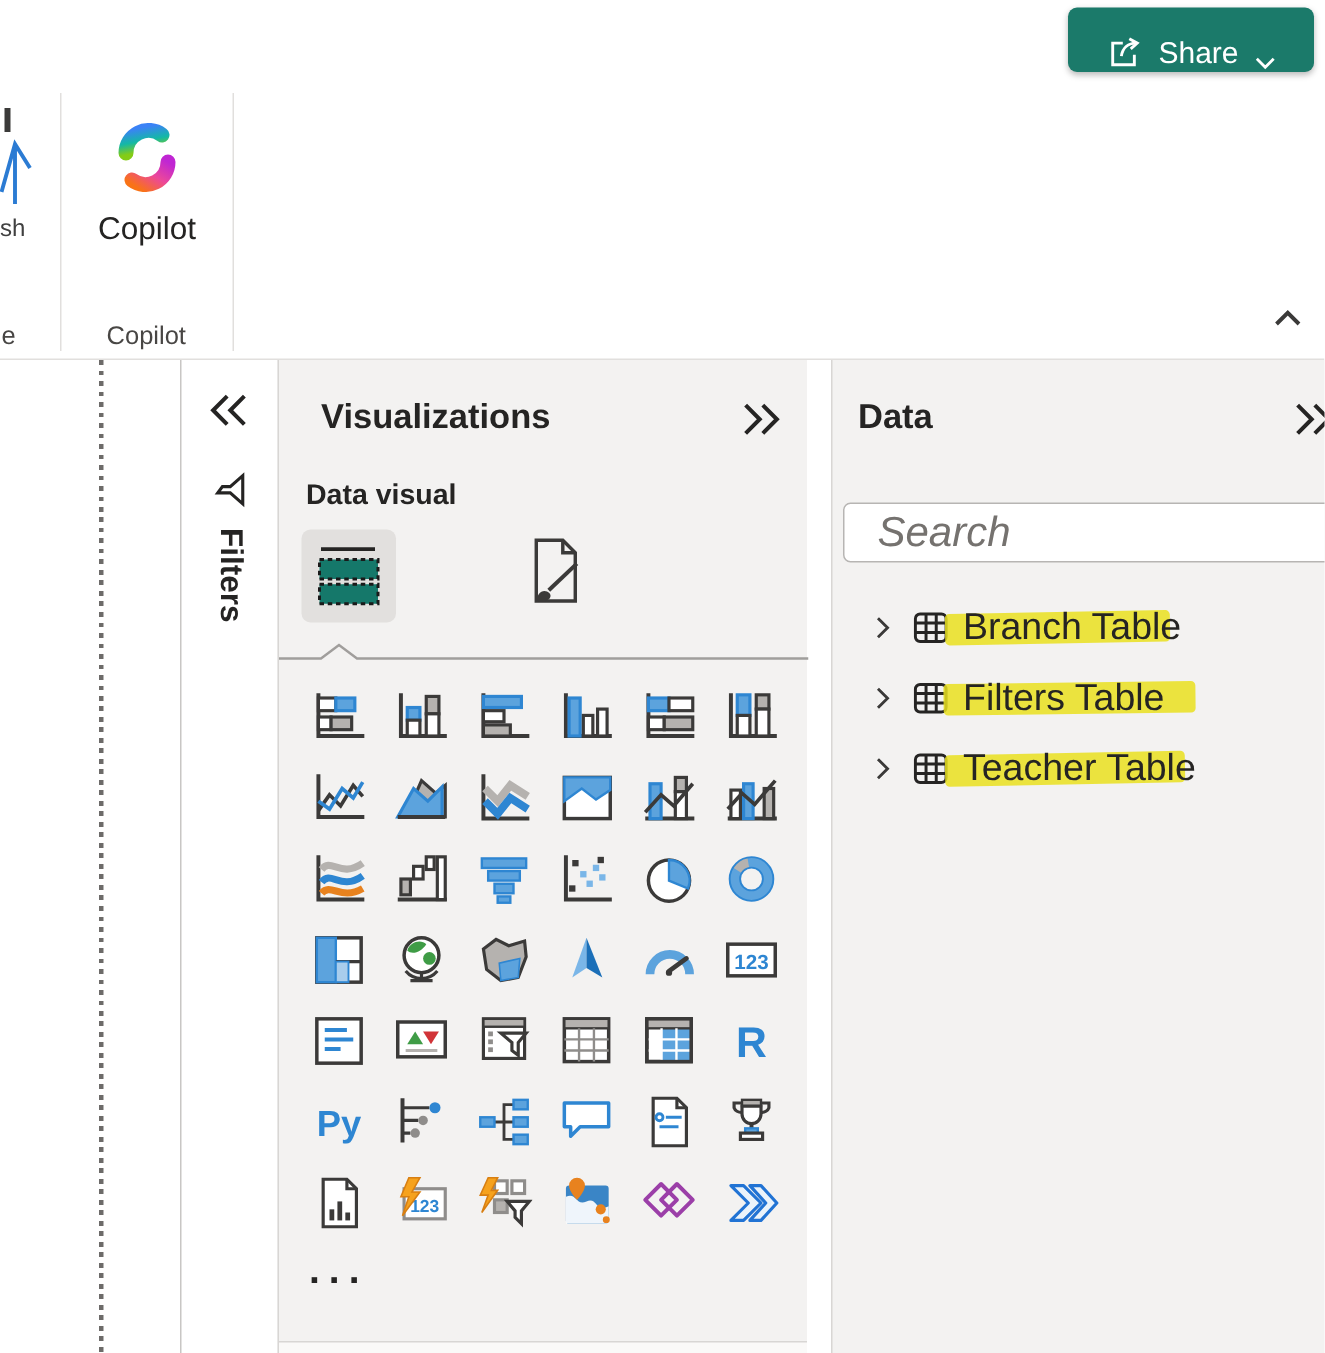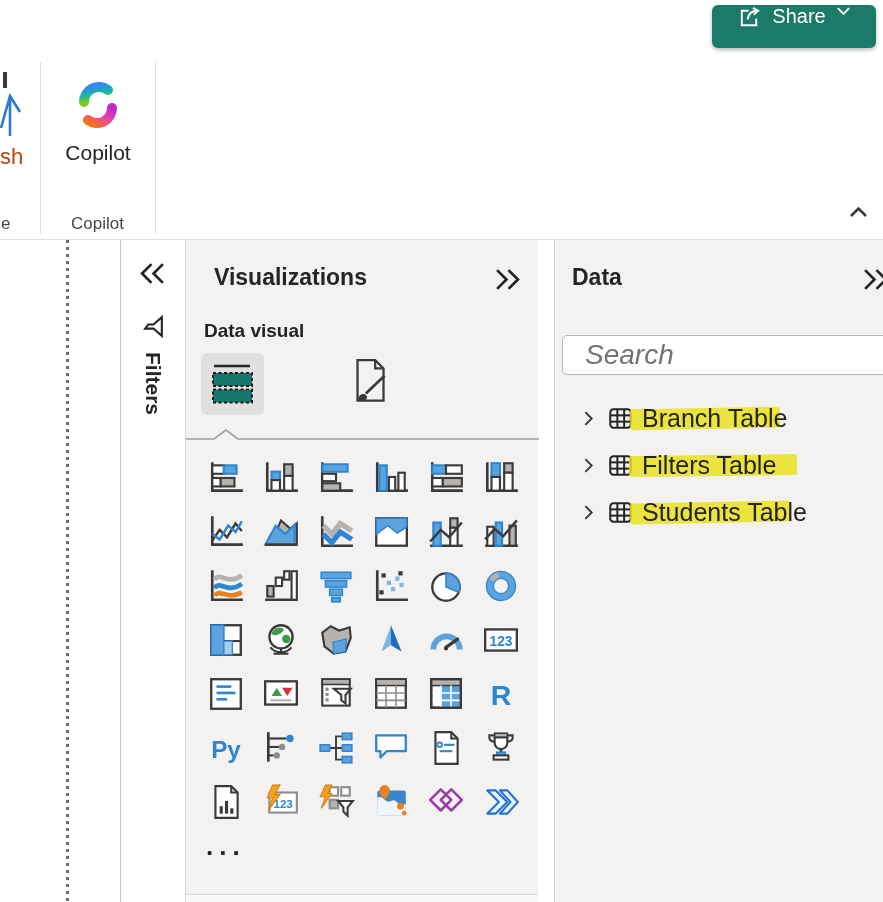--- a/index.html
+++ b/index.html
@@ -3,28 +3,28 @@
 <meta charset="utf-8">
 <style>
   * { margin:0; padding:0; box-sizing:border-box; }
   html,body { width:883px; height:902px; background:#fff; font-family:"Liberation Sans","DejaVu Sans",sans-serif; color:#252423; overflow:hidden; }
   .stage { position:relative; width:883px; height:902px; }
 
   
   .ribbon { position:absolute; left:0; top:0; width:883px; height:240px; background:#fff; border-bottom:1px solid #e1dfdd; }
   .rib-div { position:absolute; top:62px; height:172px; width:1px; background:#e1dfdd; }
   .publish-partial { position:absolute; left:0; top:70px; width:30px; height:110px; overflow:hidden; }
-  .publish-partial .plabel { position:absolute; left:0; top:74px; font-size:22px; color:#c2410c; }
+  .publish-partial .plabel { position:absolute; left:0; top:74px; font-size:16px; color:#404040; }
   .copilot-btn { position:absolute; left:41px; top:70px; width:114px; height:112px; display:flex; flex-direction:column; align-items:center; cursor:pointer; }
   .copilot-btn svg { margin-top:12px; }
   .copilot-btn .clabel { margin-top:13px; font-size:21px; color:#252423; }
   .group-row { position:absolute; top:214px; height:26px; font-size:17px; color:#484644; }
   .share-group-label { left:1px; }
   .copilot-group-label { left:40px; width:115px; text-align:center; }
-  .share-btn { position:absolute; left:712px; top:5px; width:164px; height:43px; background:#1b7a6a; border:none; border-radius:6px; display:flex; align-items:flex-start; justify-content:center; gap:10px; color:#fff; cursor:pointer; box-shadow:0 2px 4px rgba(0,0,0,.28); }
+  .share-btn { position:absolute; left:712px; top:5px; width:164px; height:43px; background:#1b7a6a; border:none; border-radius:6px; display:flex; align-items:flex-end; justify-content:center; gap:10px; color:#fff; cursor:pointer; box-shadow:0 2px 4px rgba(0,0,0,.28); }
   .share-btn .slabel { font-size:20px; color:#fff; }
   .collapse-ribbon { position:absolute; left:849px; top:206px; cursor:pointer; }
 
   
   .canvas { position:absolute; left:0; top:240px; width:120px; height:662px; background:#fff; }
   .dotline { position:absolute; left:66px; top:0; width:3px; height:662px; background:repeating-linear-gradient(to bottom,#6d6b69 0 3px,transparent 3px 7px); }
 
   .filters-strip { position:absolute; left:120px; top:240px; width:65px; height:662px; background:#fff; border-left:1px solid #c8c6c4; }
   .expand-filters { position:absolute; left:19px; top:22px; cursor:pointer; }
   .filters-funnel { position:absolute; left:20px; top:74px; transform:rotate(90deg); }
@@ -555,17 +555,17 @@
       <svg class="chev" width="13" height="17" viewBox="0 0 12 16" fill="none" stroke="#3b3a39" stroke-width="1.8">
           <polyline points="3,2 9,8 3,14"></polyline>
         </svg>
       <svg class="ticon" width="23" height="21" viewBox="0 0 22 20" fill="none" stroke="#252423" stroke-width="1.9">
           <rect x="1.2" y="1.2" width="19.6" height="17.6" rx="3"></rect>
           <line x1="8" y1="1.2" x2="8" y2="18.8"></line>
           <line x1="14.5" y1="1.2" x2="14.5" y2="18.8"></line>
           <line x1="1.2" y1="7" x2="20.8" y2="7"></line>
           <line x1="1.2" y1="13" x2="20.8" y2="13"></line>
         </svg>
-      <span class="tbl-label">Students Table</span>
+      <span class="tbl-label">Teacher Table</span>
     </div>
   </div>
 
 </div>
 
 </body></html>

